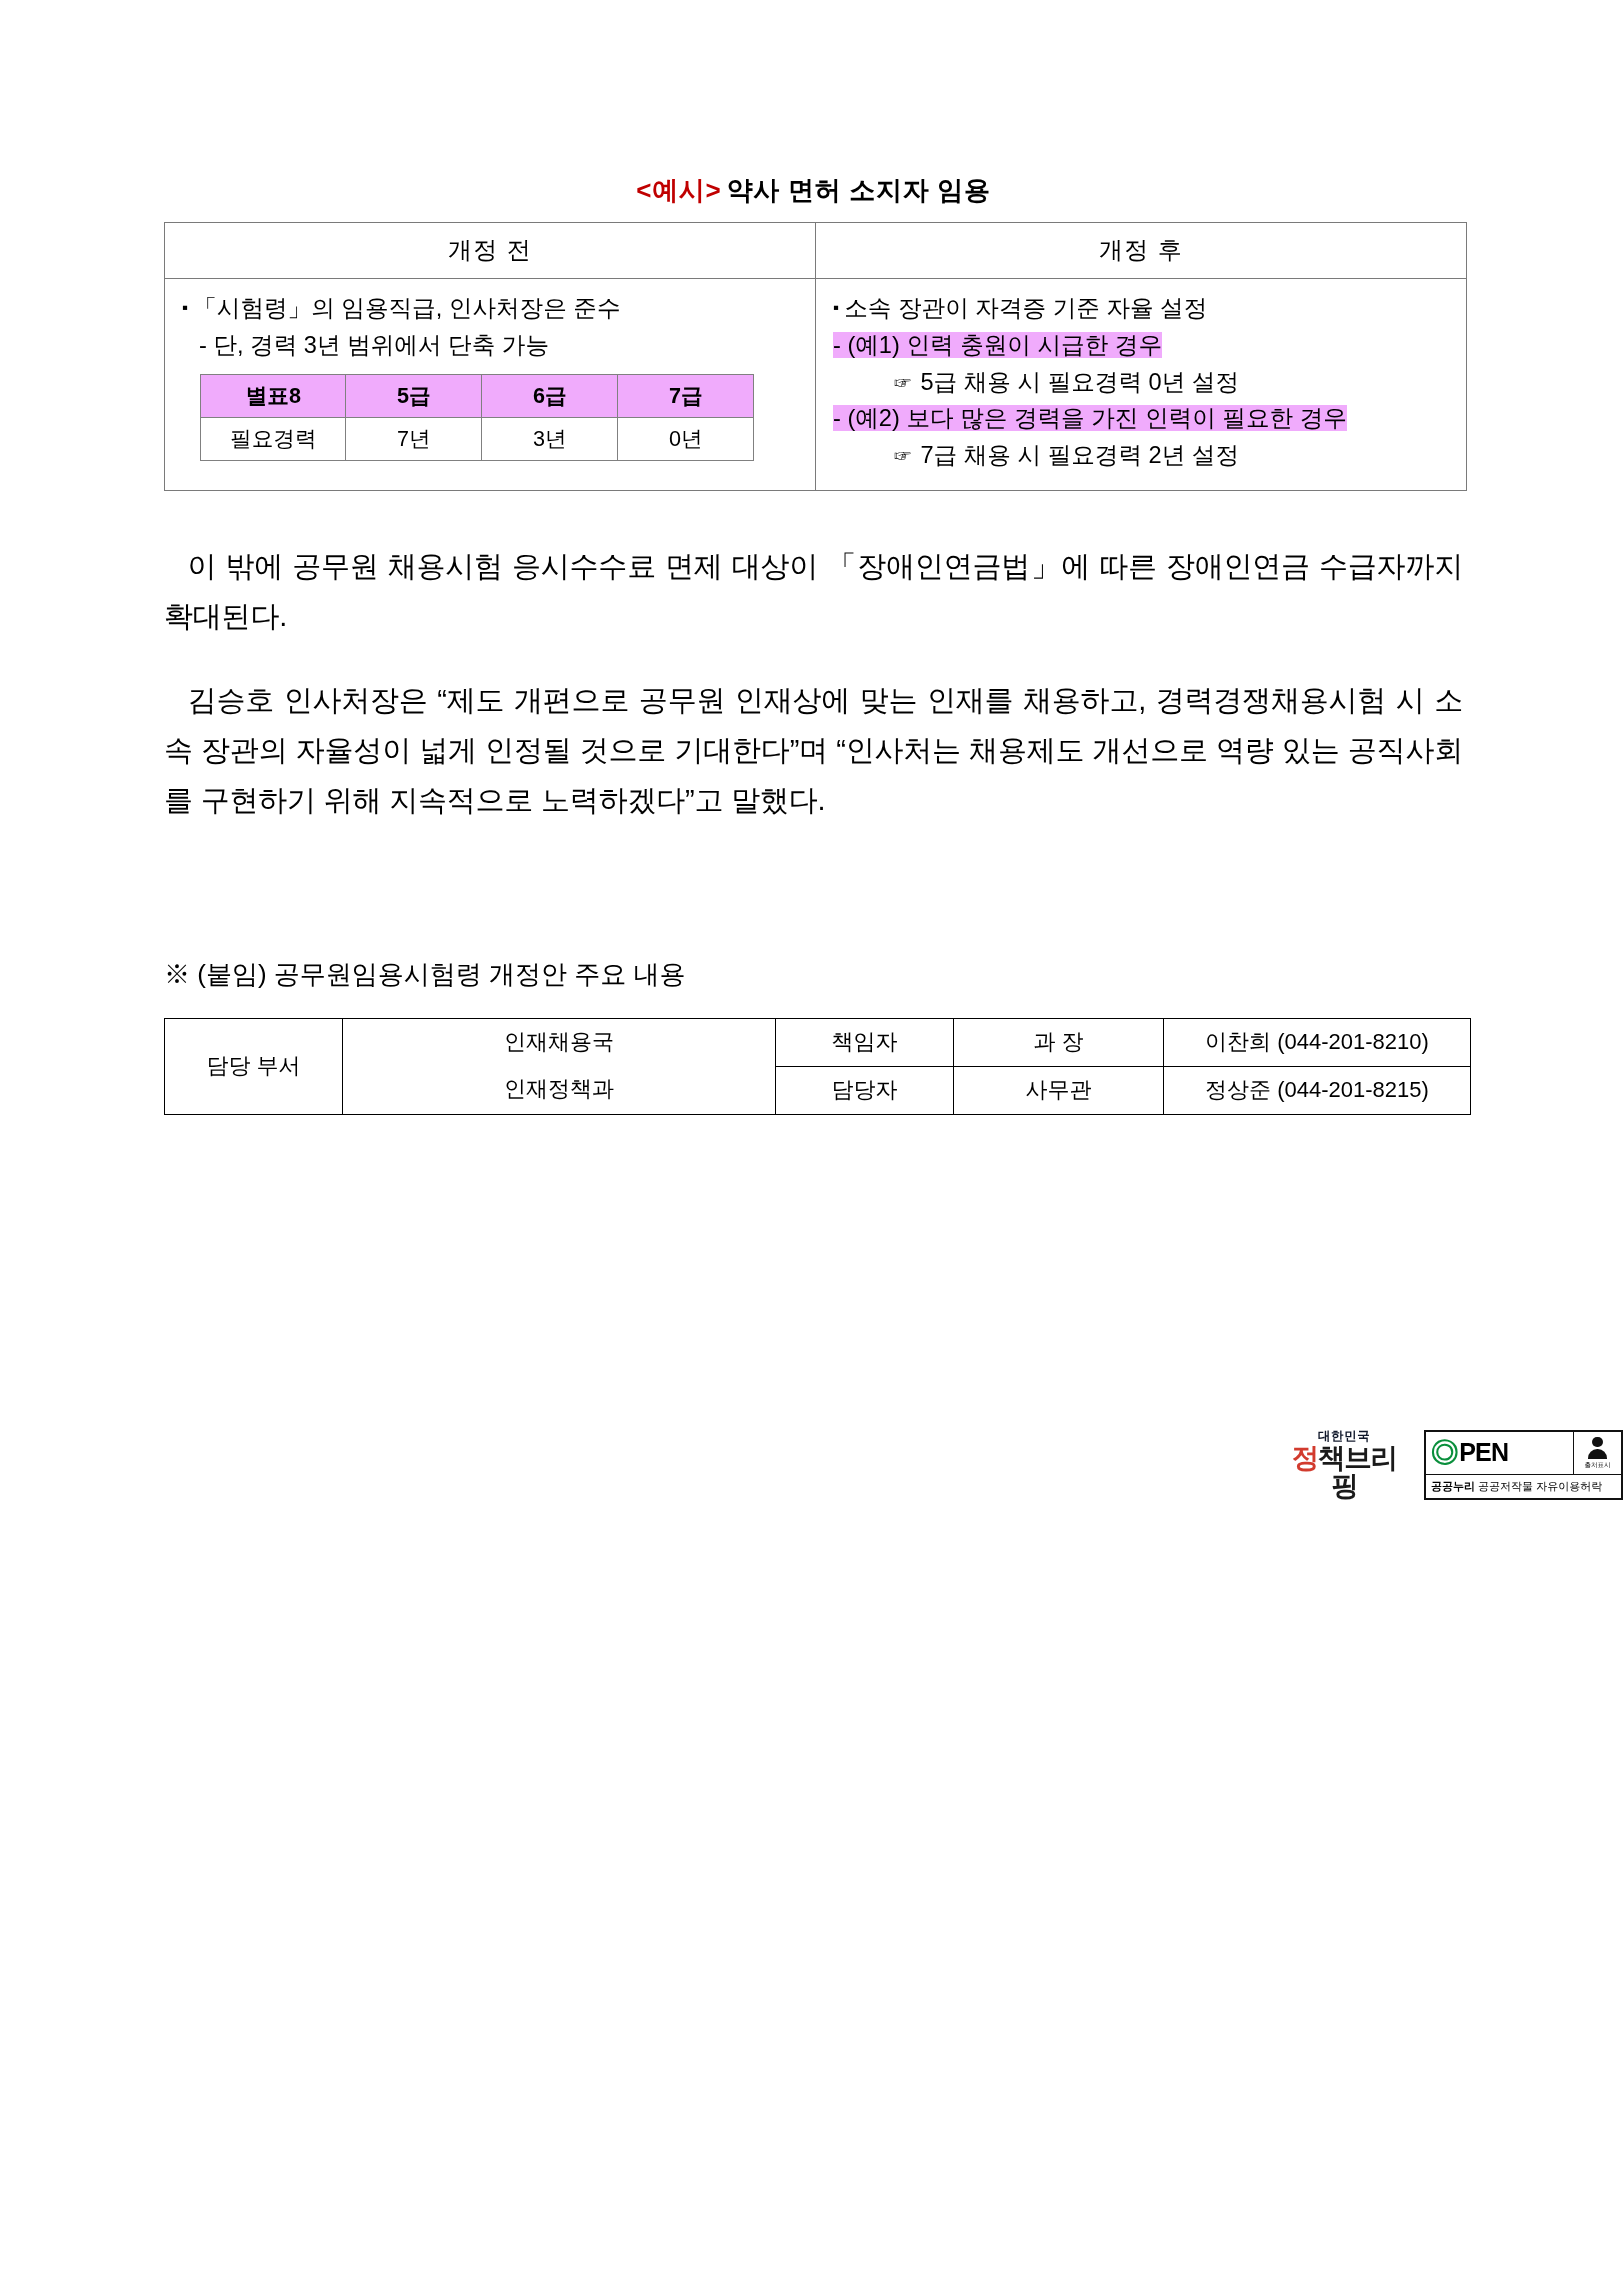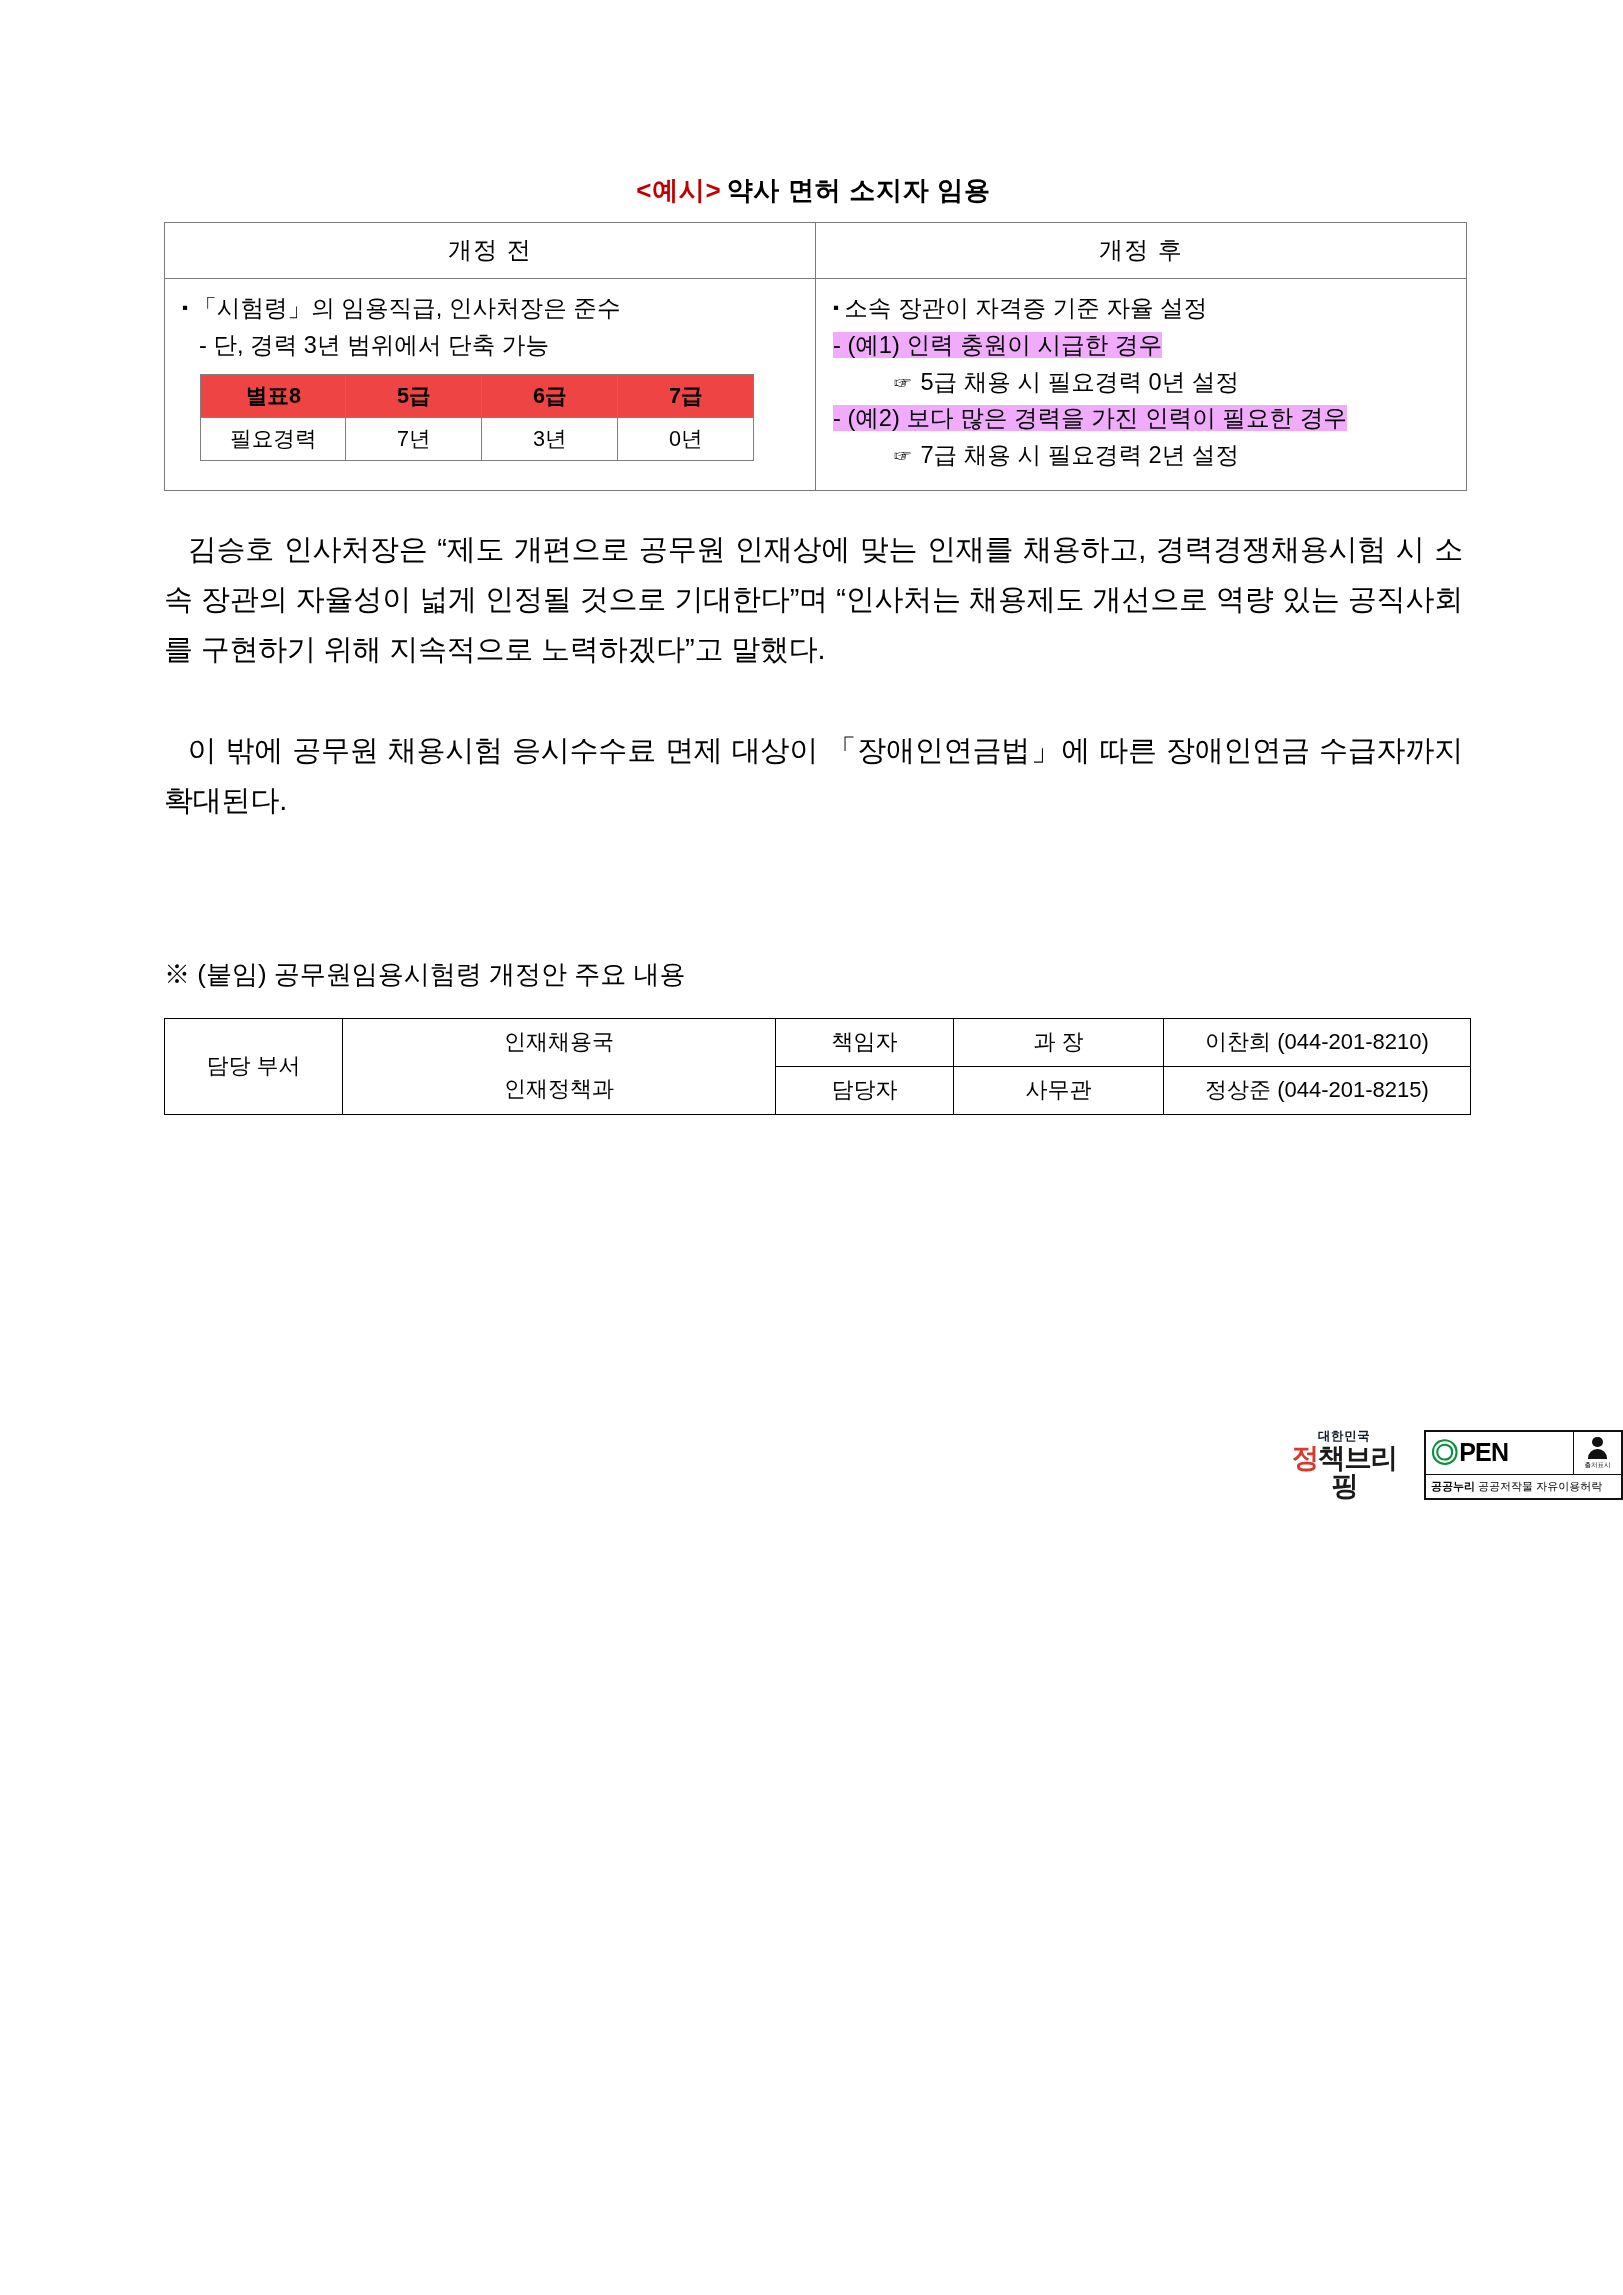--- a/index.html
+++ b/index.html
@@ -99,21 +99,21 @@
     table-layout: fixed;
     width: 550px;
   }
   table.inner td {
     border: 1px solid #808080;
     text-align: center;
     font-size: 21.6px;
     padding: 5.9px 0 7.2px 0;
   }
   table.inner tr.headrow td {
-    background: #ef4444;
+    background: #f0abfc;
     font-weight: bold;
   }
   table.inner tr.headrow td.plain {
     font-weight: bold;
   }
   table.inner td.col0 { width: 144px; }
   table.inner td.colx { width: 135px; }
 
   
   .para {
@@ -282,22 +282,22 @@
             <div class="ex-line bullet-sq">소속 장관이 자격증 기준 자율 설정</div>
             <div class="ex-line"><span class="hl-blue">- (예1) 인력 충원이 시급한 경우</span></div>
             <div class="ex-line indent-2 hand">5급 채용 시 필요경력 0년 설정</div>
             <div class="ex-line"><span class="hl-blue">- (예2) 보다 많은 경력을 가진 인력이 필요한 경우</span></div>
             <div class="ex-line indent-2 hand">7급 채용 시 필요경력 2년 설정</div>
           </td>
         </tr>
       </tbody>
     </table>
 
+    <p class="para first"><span class="ind"></span><span>이 밖에 공무원 채용시험 응시수수료 면제 대상이 「장애인연금법」에 따른 장애인연금 수급자까지 확대된다.</span></p>
     <p class="para"><span class="ind"></span><span>김승호 인사처장은 “제도 개편으로 공무원 인재상에 맞는 인재를 채용하고, 경력경쟁채용시험 시 소속 장관의 자율성이 넓게 인정될 것으로 기대한다”며 “인사처는 채용제도 개선으로 역량 있는 공직사회를 구현하기 위해 지속적으로 노력하겠다”고 말했다.</span></p>
-    <p class="para first"><span class="ind"></span><span>이 밖에 공무원 채용시험 응시수수료 면제 대상이 「장애인연금법」에 따른 장애인연금 수급자까지 확대된다.</span></p>
 
     <div class="attach">※ (붙임) 공무원임용시험령 개정안 주요 내용</div>
 
     <table class="contact">
       <tbody>
         <tr>
           <td class="c-dept-label" rowspan="2">담당 부서</td>
           <td class="c-dept-name nobottom">인재채용국</td>
           <td class="c-role">책임자</td>
           <td class="c-rank">과  장</td>

